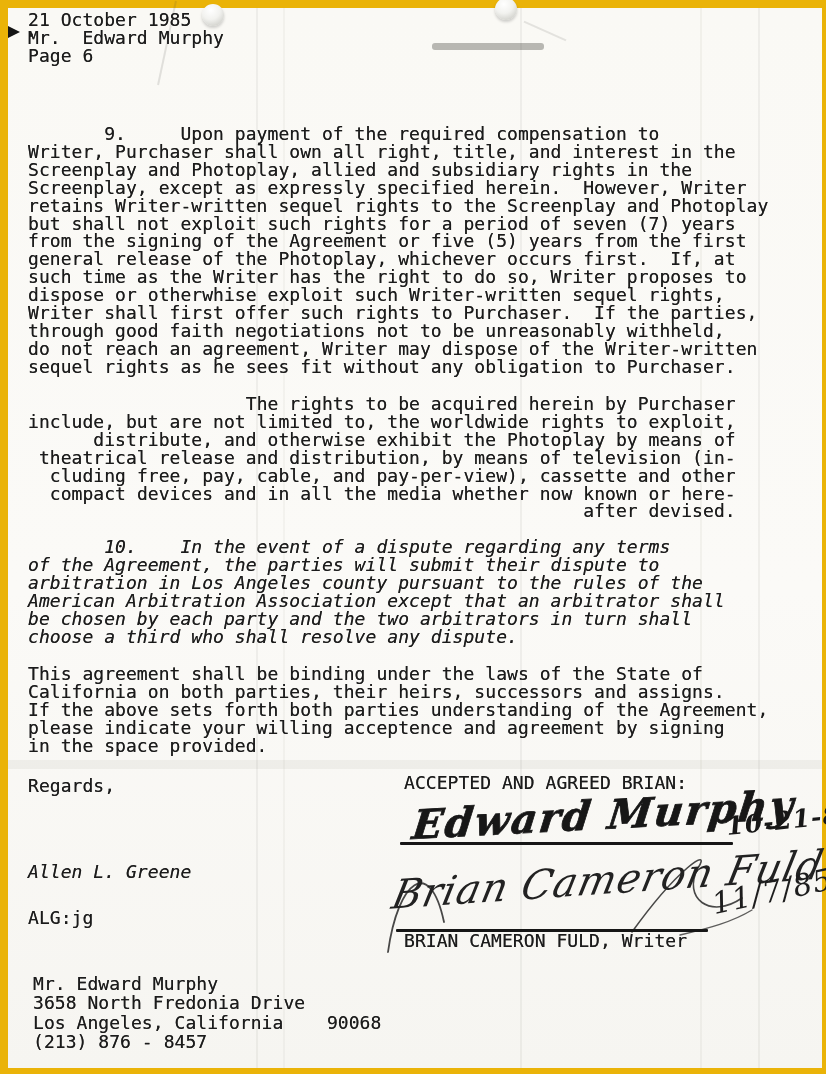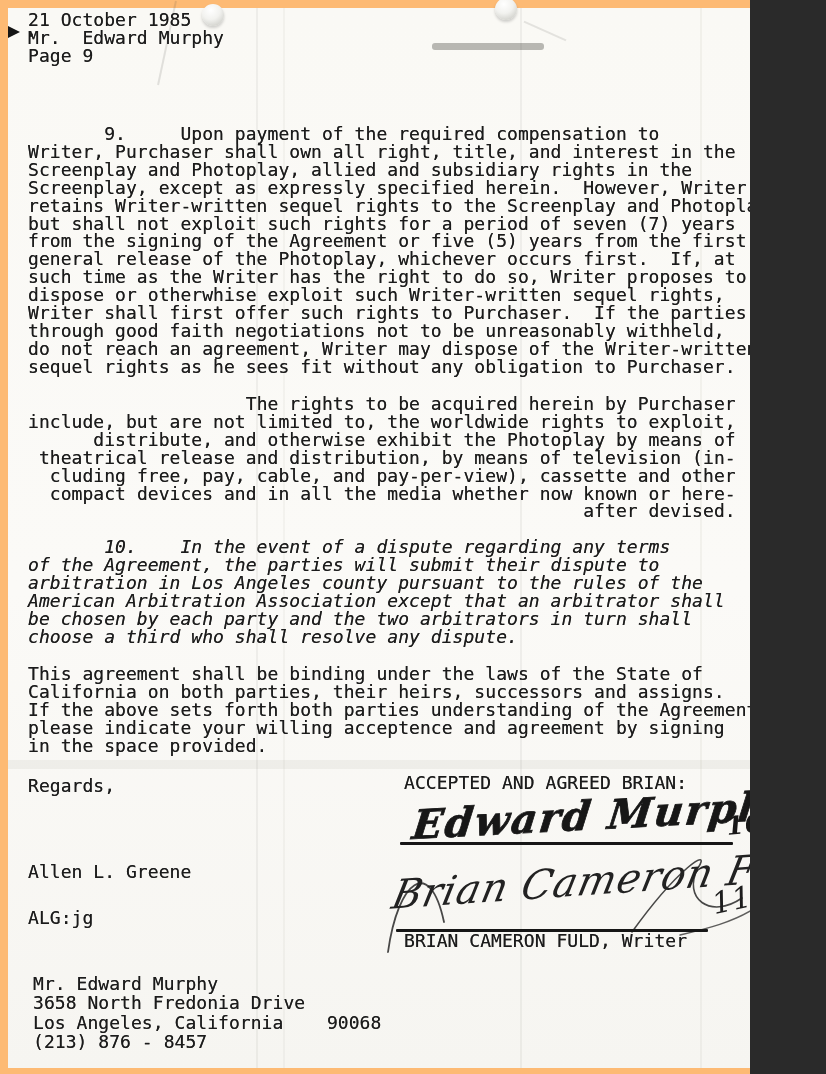--- a/index.html
+++ b/index.html
@@ -1,19 +1,19 @@
 <!DOCTYPE html>
 <html><head>
 <meta charset="utf-8">
 <style>
   html,body{margin:0;padding:0;background:#2a2a2a;}
   .scan{
     position:relative;
-    width:750px;height:1074px;
-    background:#fdba74;
+    width:826px;height:1074px;
+    background:#eab308;
     overflow:hidden;
     font-family:"DejaVu Sans Mono",monospace;
   }
   .paper{
     position:absolute;left:8px;top:8px;width:814px;height:1060px;
     background:linear-gradient(180deg,#faf9f5 0%,#fbfaf7 55%,#f6f5f1 100%);
   }
   .streak{position:absolute;top:8px;height:1060px;width:2px;background:rgba(140,140,125,0.10);}
   .band{position:absolute;left:8px;width:814px;height:9px;background:rgba(120,120,105,0.08);}
   .abs{position:absolute;}
@@ -75,21 +75,21 @@
   <div class="hole" style="left:202px;top:4px;"></div>
   <div class="hole" style="left:495px;top:-2px;"></div>
 
   <div class="corner-mark"></div>
   <div class="corner-dot"></div>
   <div class="scratch" style="left:166px;top:0;width:2px;height:86px;transform:rotate(12deg);opacity:.5;"></div>
   <div class="scratch" style="left:522px;top:30px;width:46px;height:2px;transform:rotate(24deg);opacity:.45;"></div>
 
   <div class="mono abs" style="left:28px;top:11px;">21 October 1985</div>
   <div class="mono abs" style="left:28px;top:29px;">Mr.  Edward Murphy</div>
-  <div class="mono abs" style="left:28px;top:47px;">Page 9</div>
+  <div class="mono abs" style="left:28px;top:47px;">Page 6</div>
 
   <div class="mono abs" style="left:28px;top:125px;">       9.     Upon payment of the required compensation to
 Writer, Purchaser shall own all right, title, and interest in the
 Screenplay and Photoplay, allied and subsidiary rights in the
 Screenplay, except as expressly specified herein.  However, Writer
 retains Writer-written sequel rights to the Screenplay and Photoplay
 but shall not exploit such rights for a period of seven (7) years
 from the signing of the Agreement or five (5) years from the first
 general release of the Photoplay, whichever occurs first.  If, at
 such time as the Writer has the right to do so, Writer proposes to
@@ -111,21 +111,21 @@
 American Arbitration Association except that an arbitrator shall
 be chosen by each party and the two arbitrators in turn shall
 choose a third who shall resolve any dispute.</div>
   <div class="mono abs" style="left:28px;top:665px;">This agreement shall be binding under the laws of the State of
 California on both parties, their heirs, successors and assigns.
 If the above sets forth both parties understanding of the Agreement,
 please indicate your willing acceptence and agreement by signing
 in the space provided.</div>
 
   <div class="mono abs" style="left:28px;top:777px;">Regards,</div>
-  <div class="mono abs" style="left:28px;top:863px;">Allen L. Greene</div>
+  <div class="mono abs" style="left:28px;top:863px;font-style:italic;">Allen L. Greene</div>
   <div class="mono abs" style="left:28px;top:897px;margin-top:12px;">ALG:jg</div>
 
   <div class="mono abs" style="left:404px;top:774px;">ACCEPTED AND AGREED BRIAN:</div>
 
   <div class="script script-murphy abs" style="left:410px;top:801px;">Edward Murphy</div>
   <div class="script script-date1 abs" style="left:728px;top:812px;">10-21-85</div>
   <div class="sig-line" style="left:400px;top:842px;width:333px;"></div>
 
   <svg class="abs" style="left:380px;top:840px;" width="420" height="120" viewBox="0 0 420 120">
     <path d="M 8 112 C 18 40, 50 16, 64 82" stroke="#1c1c1c" stroke-width="1.8" fill="none" opacity="0.8" stroke-linecap="round"></path>

